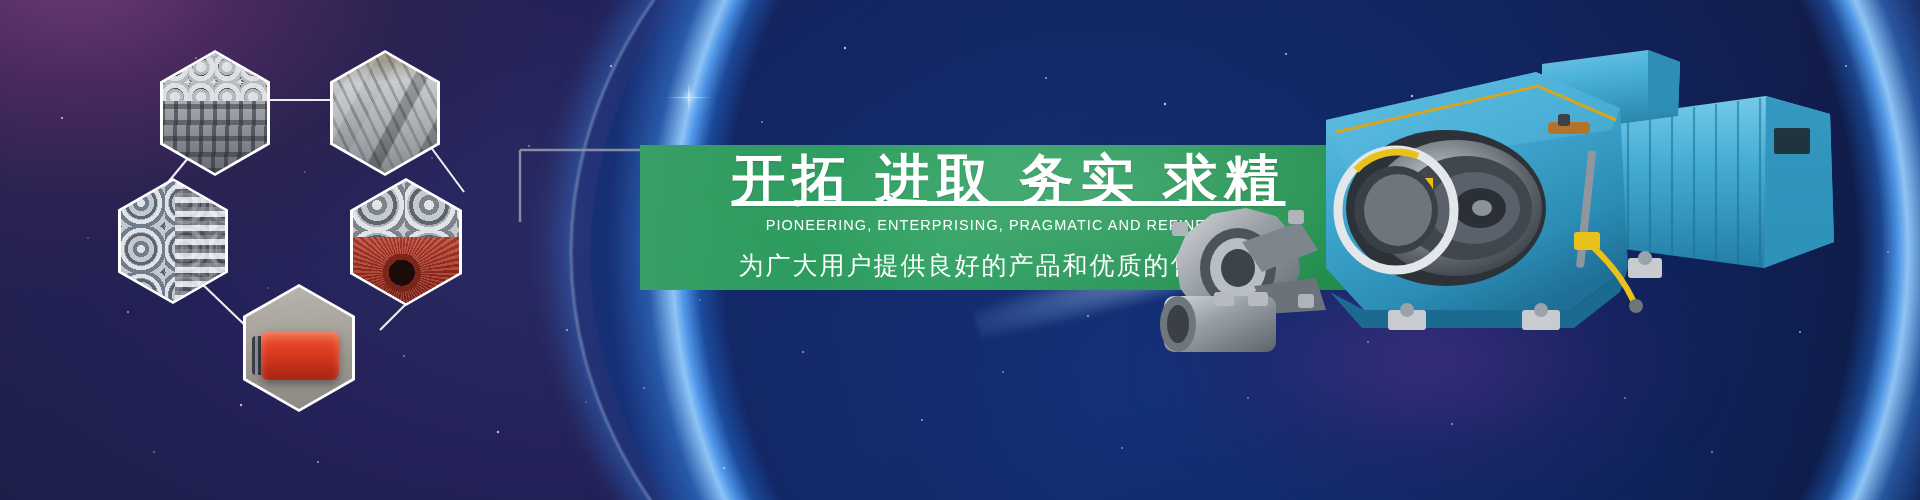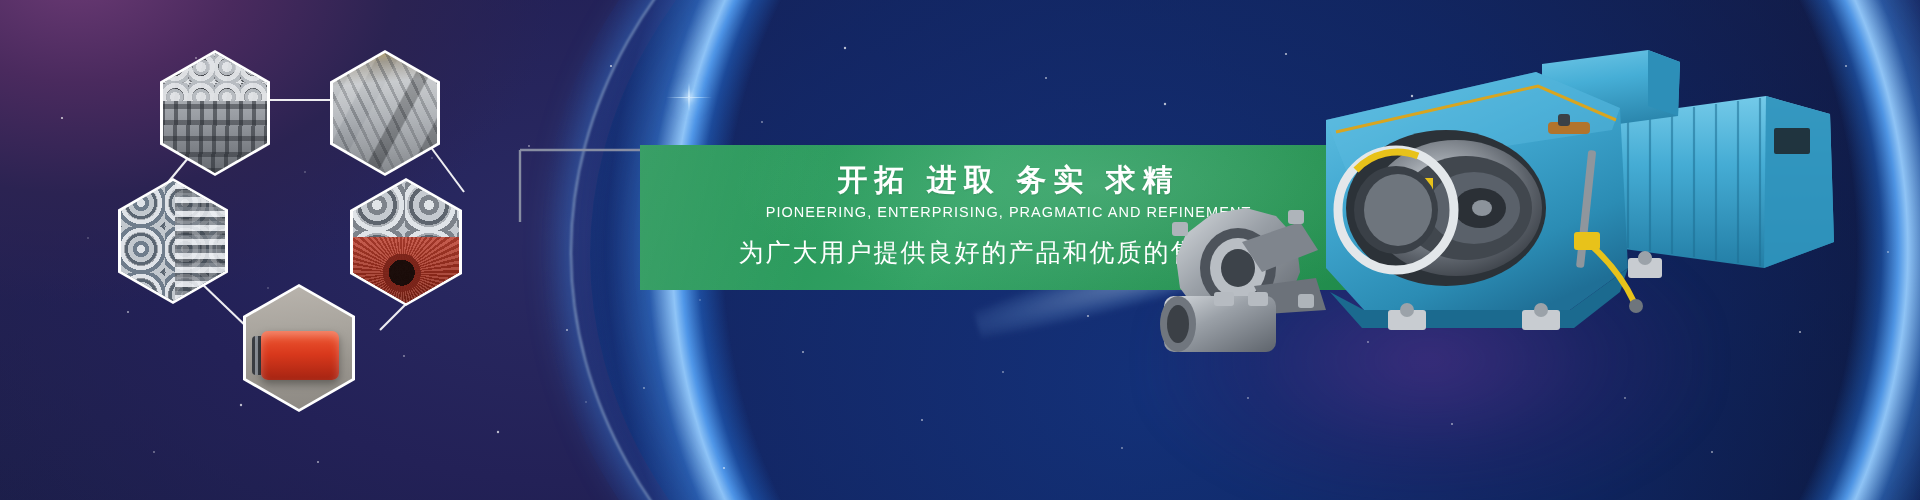--- a/index.html
+++ b/index.html
@@ -169,26 +169,27 @@
     background:
       linear-gradient(104deg, rgba(255,255,255,0.10) 0%, rgba(255,255,255,0.0) 26%),
       radial-gradient(ellipse 520px 180px at 62% 28%, rgba(120,200,160,0.30) 0%, rgba(0,0,0,0) 70%),
       linear-gradient(120deg, #239455 0%, #2a9a5c 24%, #33a264 44%, #2e9a5d 62%, #259150 84%, #1f8a4b 100%);
     display:flex; flex-direction:column;
     align-items:center; justify-content:center;
     padding:10px 0 12px;
   }
   .headline{
     color:#ffffff;
-    font-size:30px;
+    font-size:54px;
     font-weight:700;
     letter-spacing:7px;
     line-height:1.06;
     white-space:nowrap;
     text-shadow:0 1px 2px rgba(0,0,0,0.12);
+    text-decoration:underline;
   }
   .subline-en{
     color:#ffffff;
     font-size:14.5px;
     letter-spacing:1.05px;
     margin-top:9px;
     white-space:nowrap;
     font-weight:400;
   }
   .divider-rule{

